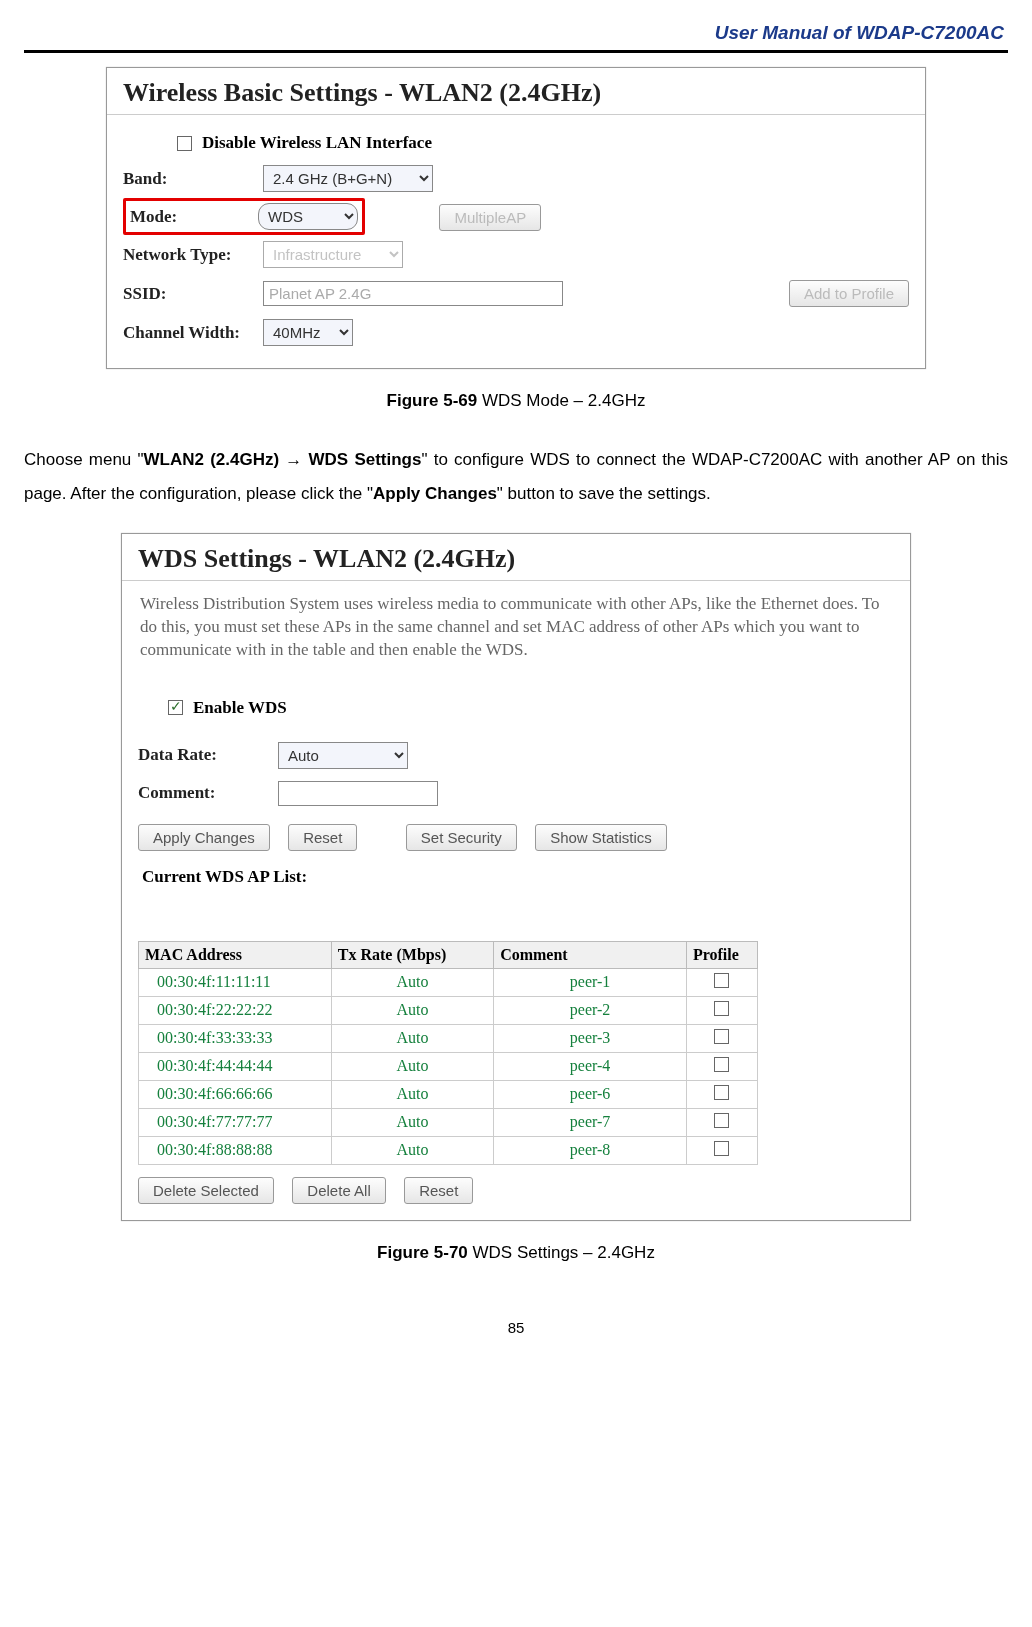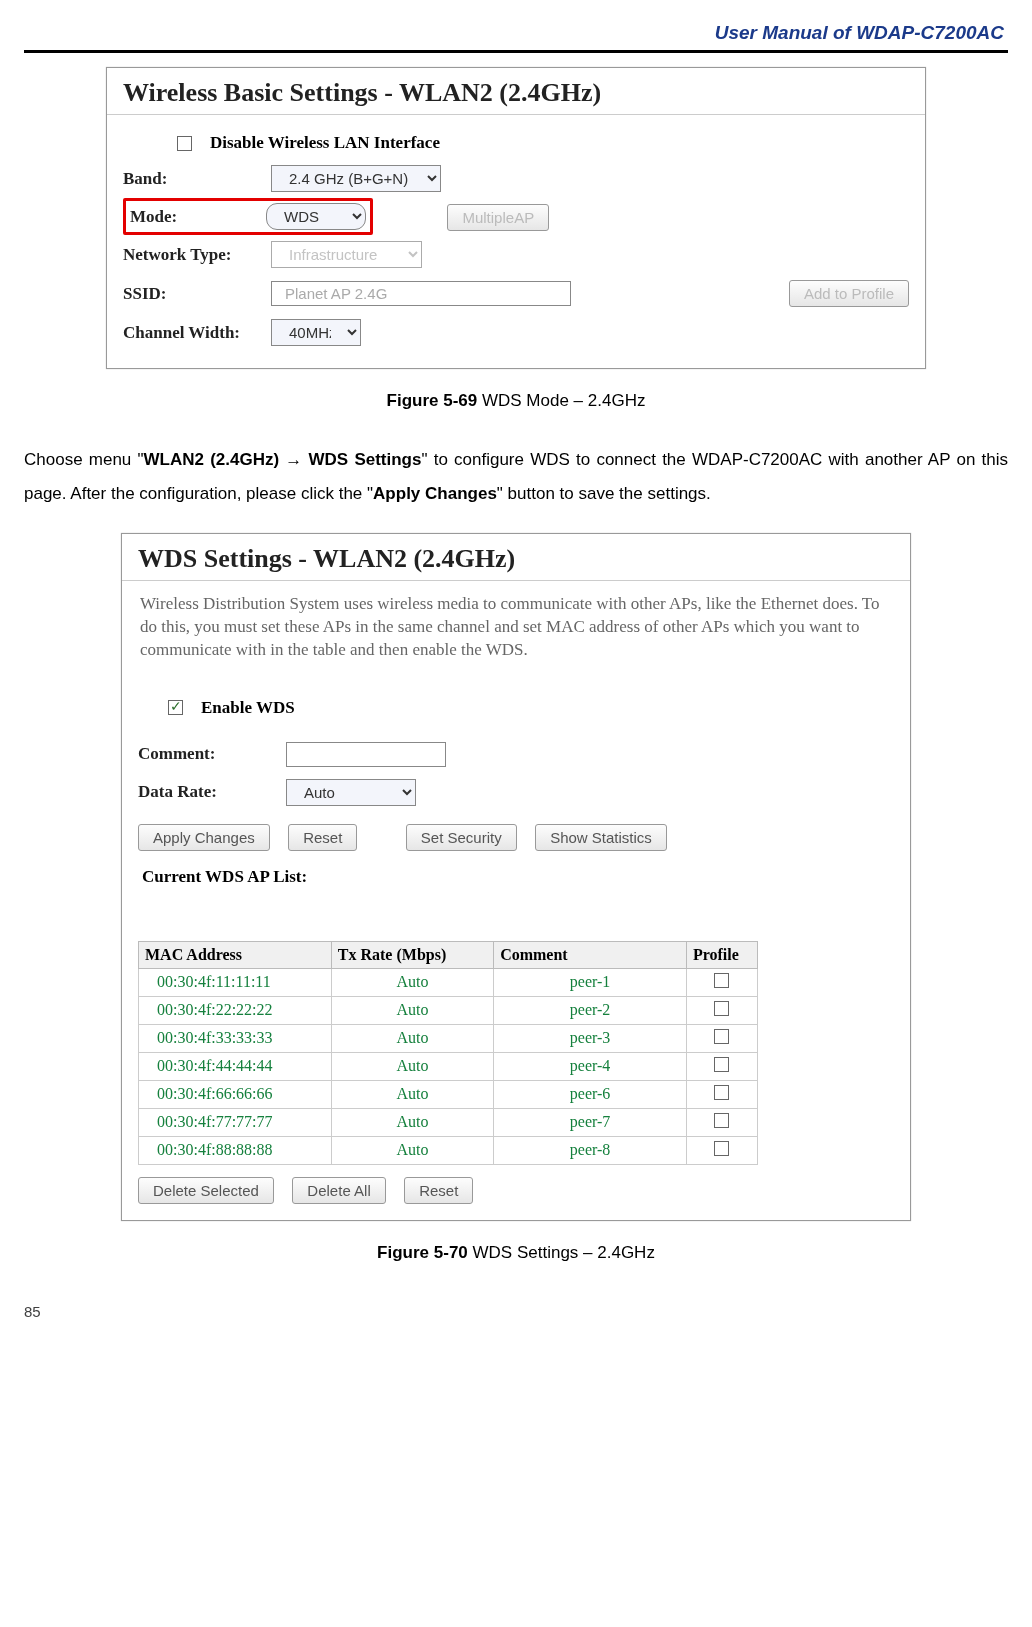--- a/index.html
+++ b/index.html
@@ -49,36 +49,35 @@
     color: #666;
     font-size: 17px;
     line-height: 1.35;
     padding: 12px 18px 18px 18px;
     max-width: 780px;
   }
   .row {
     display: flex;
     align-items: center;
     padding: 6px 0;
-    gap: 8px;
   }
   .row label.lbl {
     width: 140px;
     font-family: "Times New Roman", Times, serif;
     font-weight: bold;
     font-size: 17px;
     color: #222;
   }
   .hl-red { border: 3px solid #e30000; padding: 2px 4px; border-radius: 2px; }
   input.tf, select.sel {
     font-family: Arial, sans-serif;
     font-size: 15px;
     background: #fff;
     border: 1px solid #888;
-    padding: 3px 13px;
+    padding: 3px 5px;
     color: #333;
   }
   input.tf::placeholder { color: #aaa; }
   select.sel { background: #f3f5fb; }
   input.tf[disabled], select.sel[disabled] { color: #aaa; background: #fff; }
   .btn {
     font-family: Arial, sans-serif;
     display: inline-block;
     background: linear-gradient(#fdfdfd,#e6e6e6);
     border: 1px solid #999;
@@ -128,21 +127,21 @@
     width: 15px; height: 15px; display: inline-block;
     border: 1px solid #666; background: #fff;
   }
   .btn-row { padding-top: 12px; }
   .btn-row .btn { margin-right: 14px; }
   .section-label {
     font-family: "Times New Roman", Times, serif;
     font-weight: bold; font-size: 17px;
     padding: 16px 0 6px 4px;
   }
-  .page-num { color: #404040; font-size: 15px; margin-top: 40px; }
+  .page-num { text-align: center; color: #000000; font-size: 15px; margin-top: 56px; }
 </style>
 </head>
 <body>
 
 <div class="doc-header">User Manual of WDAP-C7200AC</div>
 <hr class="doc-rule">
 
 <div class="figure-wrap">
   <div class="panel" style="width:820px;">
     <div class="panel-title">Wireless Basic Settings - WLAN2 (2.4GHz)</div>
@@ -155,21 +154,21 @@
         <label class="lbl">Band:</label>
         <select class="sel" style="width:170px;"><option>2.4 GHz (B+G+N)</option></select>
       </div>
       <div class="row hl-red" style="display:inline-flex;">
         <label class="lbl" style="width:128px;">Mode:</label>
         <select class="sel" style="width:100px;border-radius:11px;"><option>WDS</option></select>
       </div>
       <span class="btn disabled" style="margin-left:70px;vertical-align:middle;">MultipleAP</span>
       <div class="row">
         <label class="lbl">Network Type:</label>
-        <select class="sel" style="width:151px;" disabled=""><option>Infrastructure</option></select>
+        <select class="sel" style="width:140px;" disabled=""><option>Infrastructure</option></select>
       </div>
       <div class="row">
         <label class="lbl">SSID:</label>
         <input class="tf" style="width: 300px;" disabled="" placeholder="Planet AP 2.4G">
         <span style="flex:1;"></span>
         <span class="btn disabled">Add to Profile</span>
       </div>
       <div class="row">
         <label class="lbl">Channel Width:</label>
         <select class="sel" style="width:90px;"><option>40MHz</option></select>
@@ -188,26 +187,26 @@
 <div class="figure-wrap">
   <div class="panel" style="width:790px;">
     <div class="panel-title">WDS Settings - WLAN2 (2.4GHz)</div>
     <div class="desc-text">Wireless Distribution System uses wireless media to communicate with other APs, like the Ethernet does. To do this, you must set these APs in the same channel and set MAC address of other APs which you want to communicate with in the table and then enable the WDS.</div>
     <div class="panel-body">
       <div class="row" style="padding-left:30px;padding-bottom:18px;">
         <span class="chk checked"></span>
         <span style="font-family:'Times New Roman',serif;font-weight:bold;font-size:17px;">Enable WDS</span>
       </div>
       <div class="row">
+        <label class="lbl">Data Rate:</label>
+        <select class="sel" style="width:130px;"><option>Auto</option></select>
+      </div>
+      <div class="row">
         <label class="lbl">Comment:</label>
         <input class="tf" style="width: 160px;">
-      </div>
-      <div class="row">
-        <label class="lbl">Data Rate:</label>
-        <select class="sel" style="width:130px;"><option>Auto</option></select>
       </div>
       <div class="btn-row">
         <span class="btn">Apply Changes</span>
         <span class="btn">Reset</span>
         <span class="btn" style="margin-left:30px;">Set Security</span>
         <span class="btn">Show Statistics</span>
       </div>
       <div class="section-label">Current WDS AP List:</div>
       <table class="wds">
         <thead>

